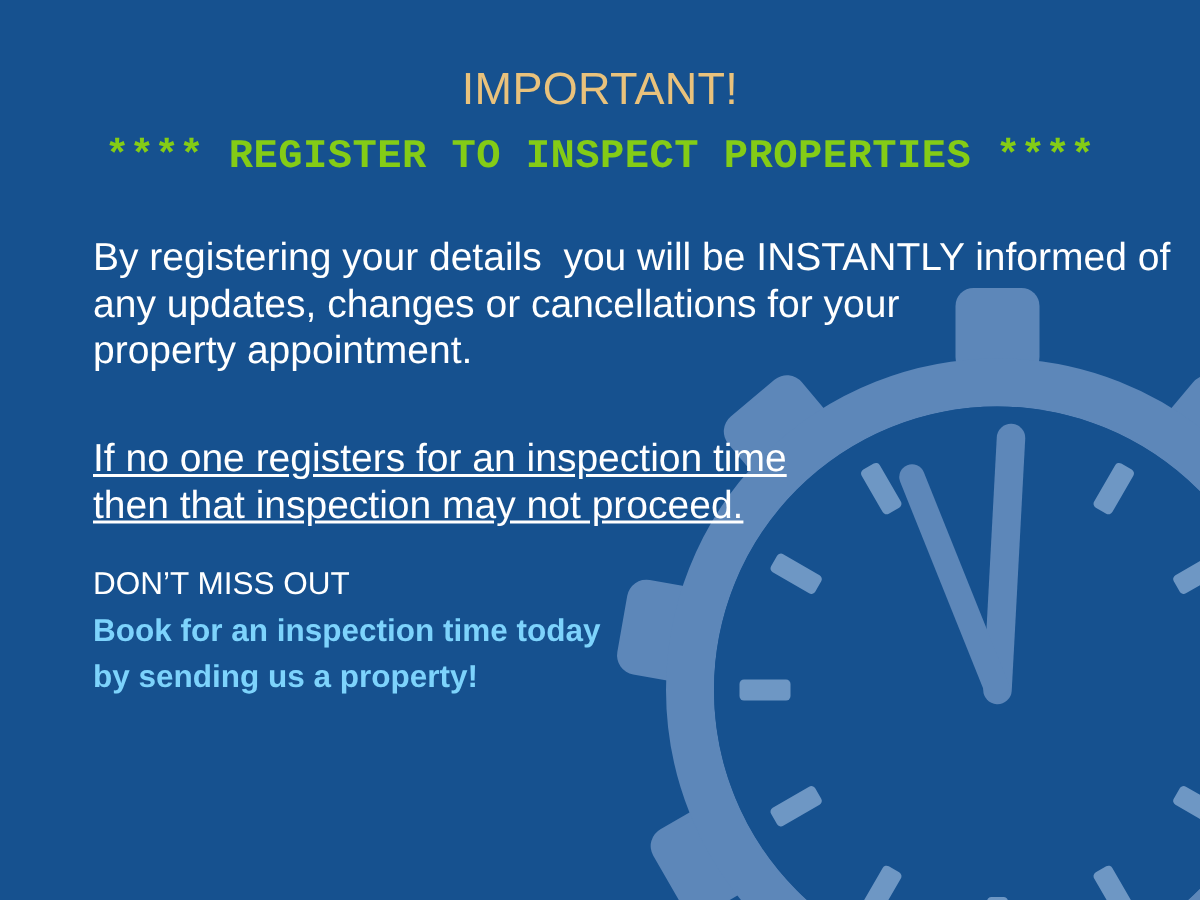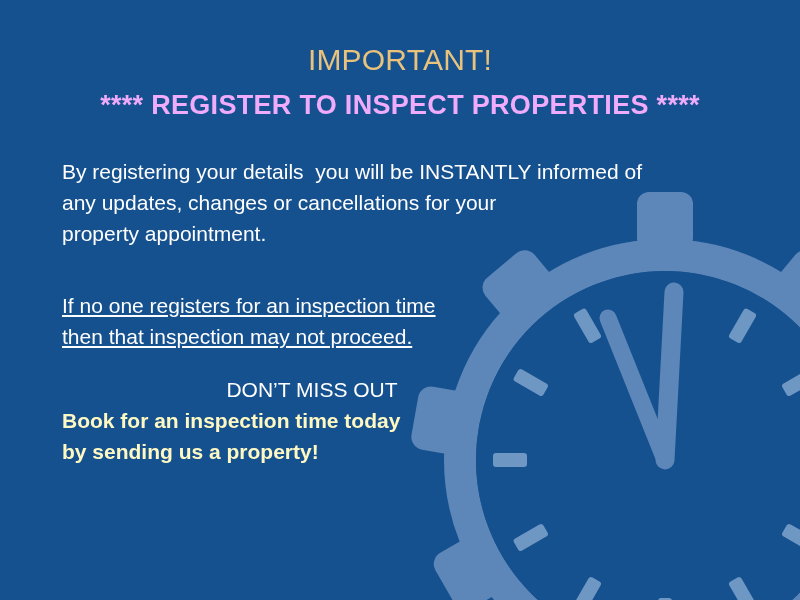--- a/index.html
+++ b/index.html
@@ -48,58 +48,58 @@
     text-align: center;
   }
   .headline-1 {
     color: #E9C27C;
     font-size: 30px;
     font-weight: normal;
     line-height: 40px;
     letter-spacing: 0.2px;
   }
   .headline-2 {
-    color: #f0abfc;
+    color: #84cc16;
     font-size: 27px;
     font-weight: bold;
     line-height: 40px;
     margin-top: 5px;
     letter-spacing: 0.3px;
+    font-family: Liberation Mono, monospace;
   }
 
   .body-block {
     position: absolute;
     left: 62px;
     top: 144px;
     width: 660px;
   }
   .para {
     color: #FFFFFF;
-    font-size: 21px;
+    font-size: 26px;
     line-height: 31px;
     white-space: pre;
   }
   .para-1 { margin: 0; }
   .para-2 { margin: 0; padding-top: 41px; text-decoration: underline; }
 
   .cta-block {
     position: absolute;
     left: 62px;
     top: 362px;
     width: 500px;
   }
   .cta-line-plain {
     color: #FFFFFF;
     font-size: 21px;
     line-height: 31px;
     font-weight: normal;
-    text-align: center;
   }
   .cta-line-gold {
-    color: #fef9c3;
+    color: #7dd3fc;
     font-size: 21px;
     line-height: 31px;
     font-weight: bold;
   }
 </style>
 </head>
 <body>
 
 <div id="slide">
 

